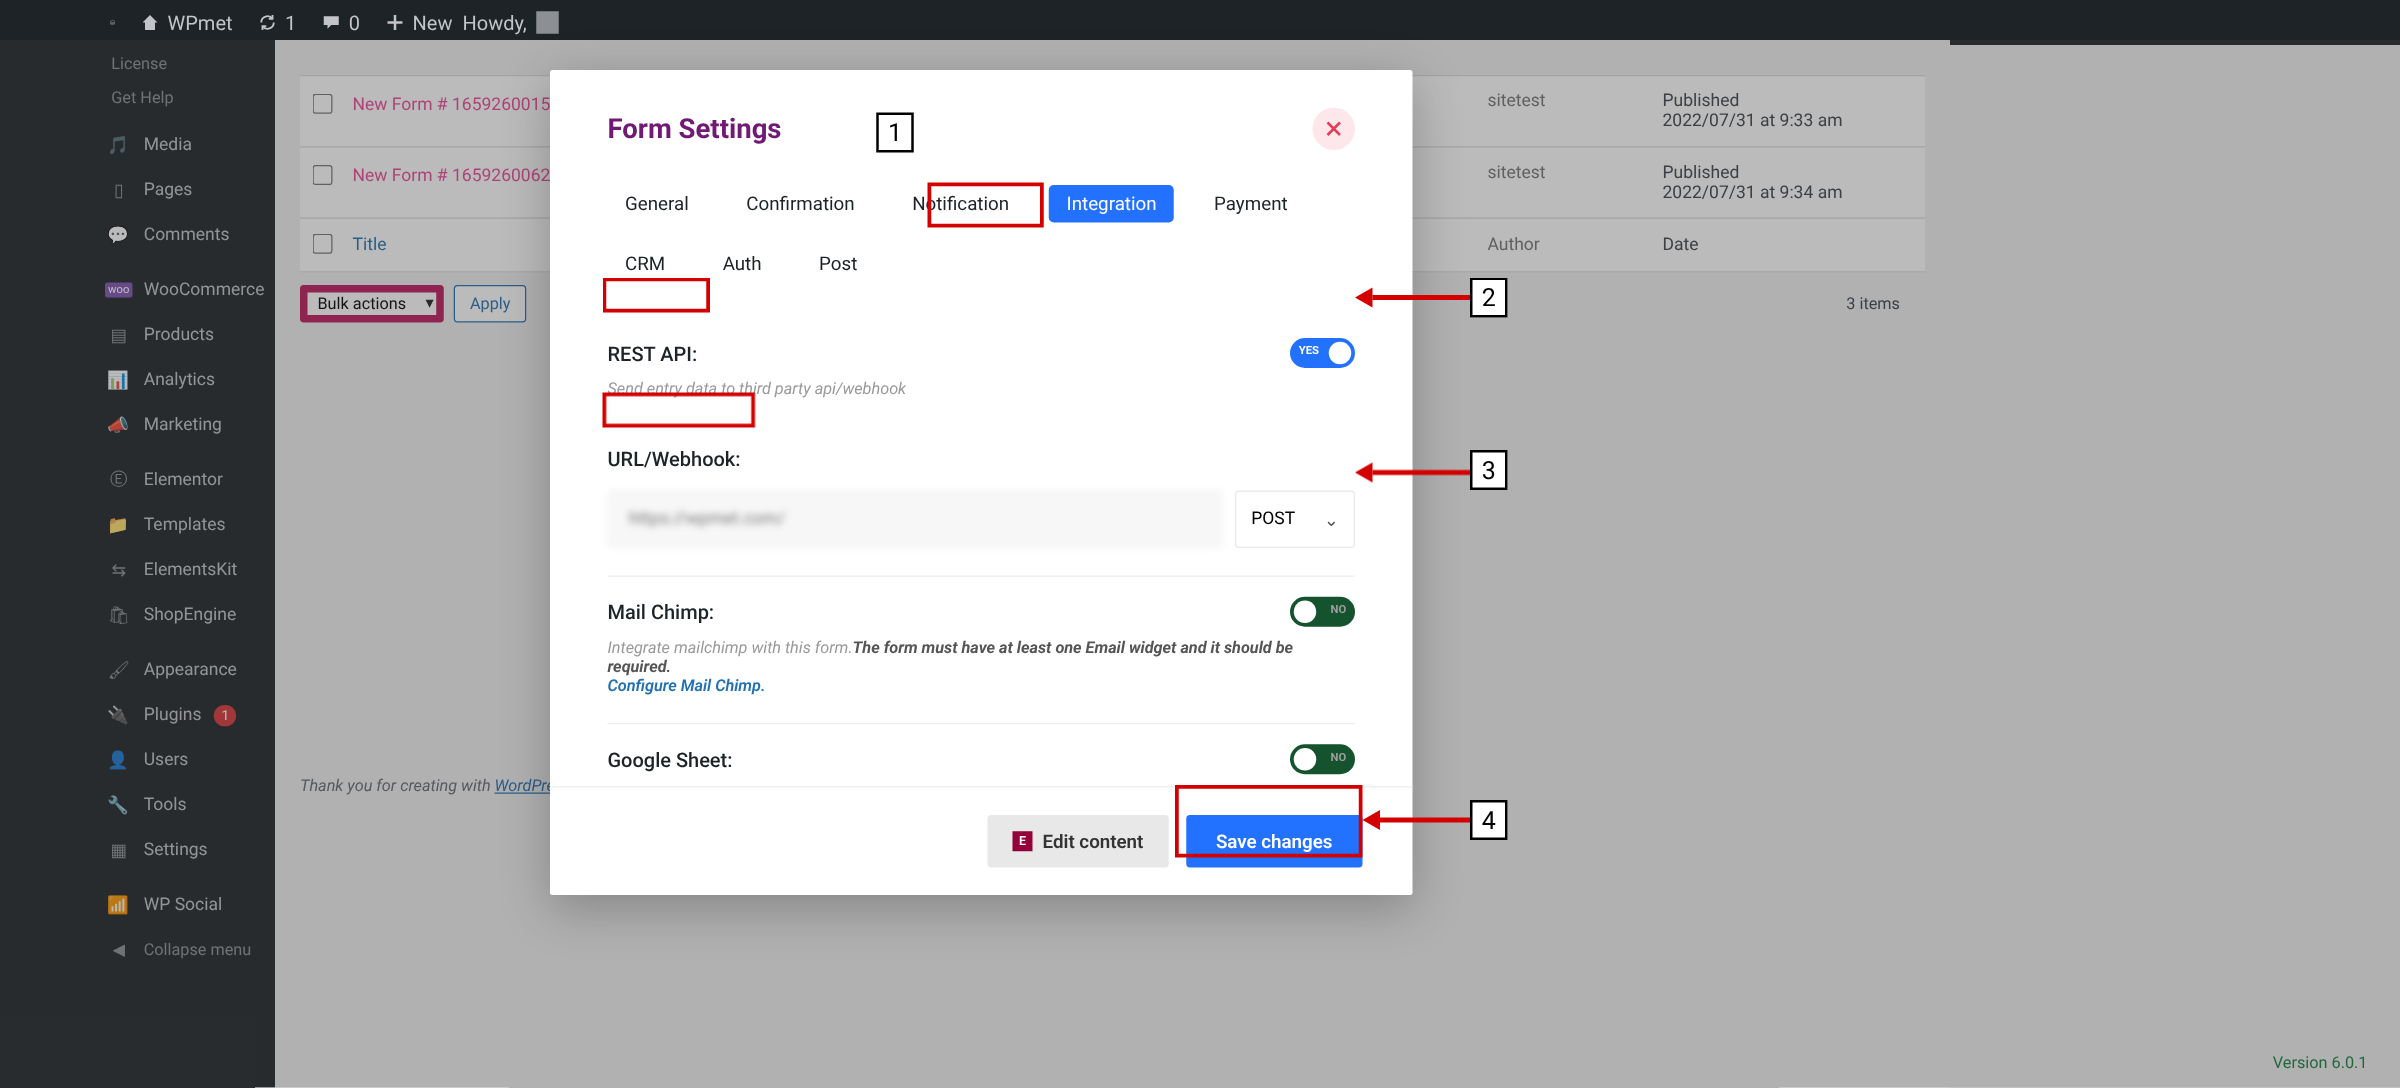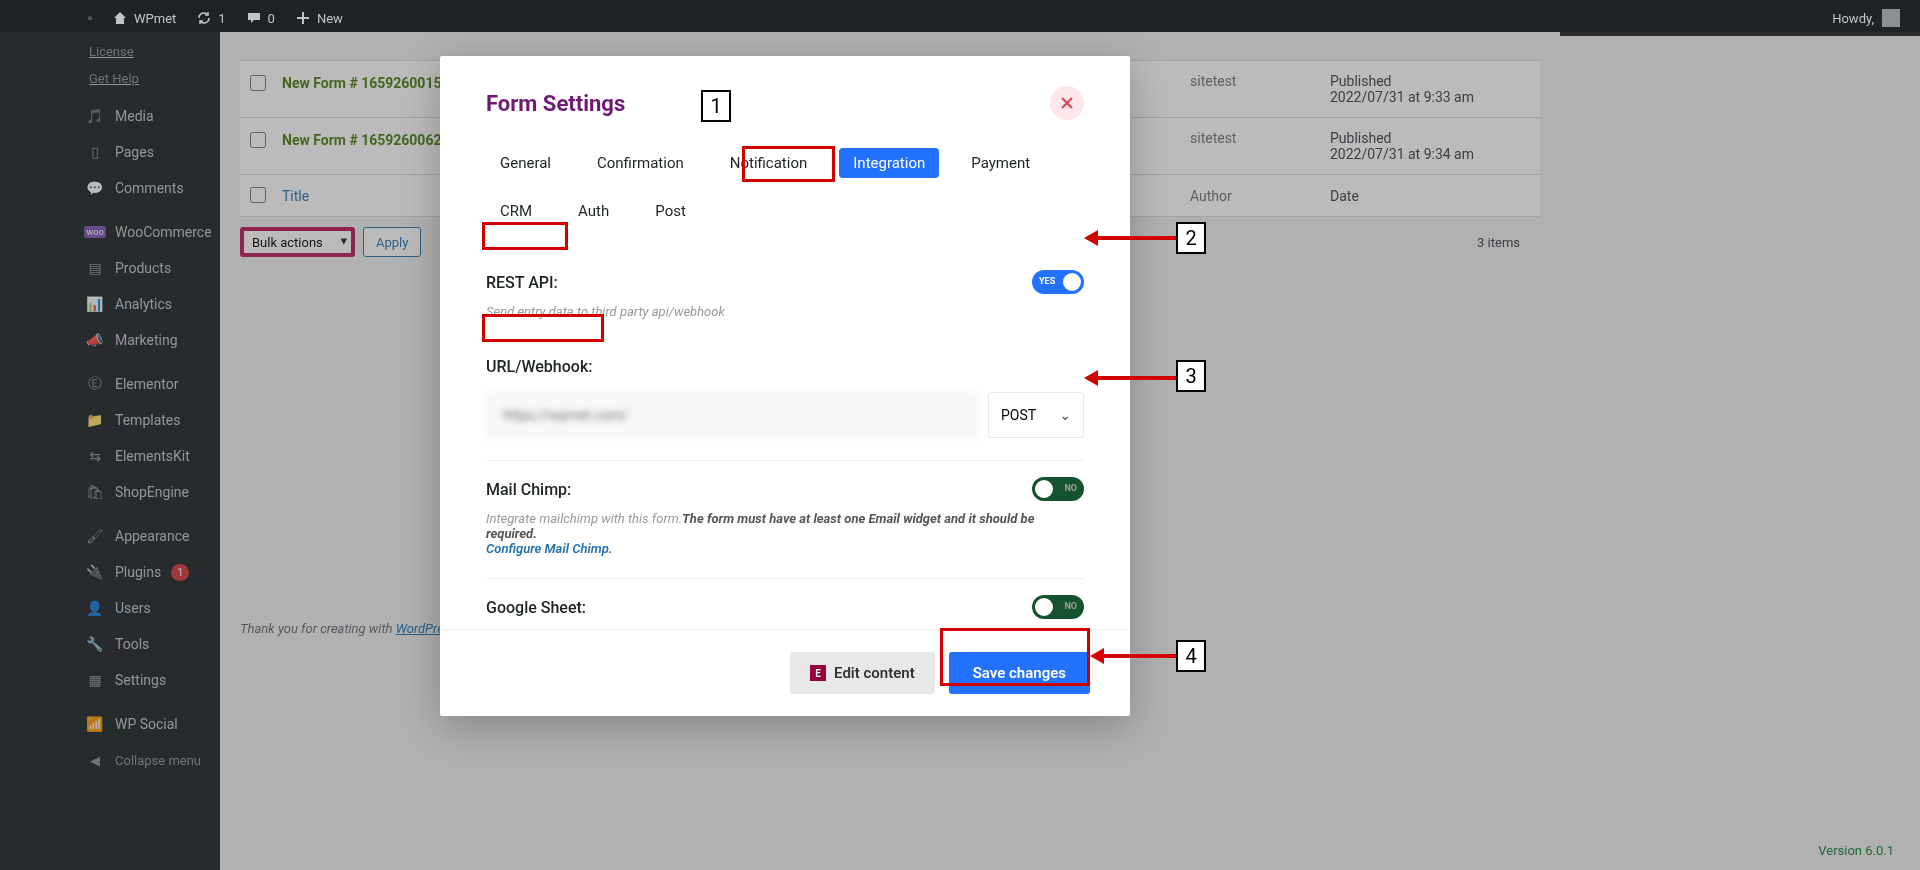--- a/index.html
+++ b/index.html
@@ -1,49 +1,49 @@
 <!DOCTYPE html>
 <html><head>
 <meta charset="utf-8">
 <style>
 * { margin: 0; padding: 0; box-sizing: border-box; font-family: -apple-system, BlinkMacSystemFont, "Segoe UI", Roboto, sans-serif; }
 body { background: #f0f0f1; width: 1920px; height: 870px; overflow: hidden; position: relative; }
 
 
-.admin-bar { background: #1d2327; height: 36px; display: flex; align-items: center; justify-content: space-between; color: #c3c4c7; font-size: 13px; padding: 0 10px; }
+.admin-bar { background: #1d2327; height: 36px; display: flex; align-items: center; color: #c3c4c7; font-size: 16px; padding: 0 10px; }
 .admin-bar-left { display: flex; align-items: center; gap: 4px; padding-left: 70px; }
 .admin-bar-item { display: flex; align-items: center; gap: 6px; padding: 0 8px; height: 32px; }
 .admin-bar-right { display: flex; align-items: center; gap: 8px; padding-right: 10px; }
 .admin-avatar { width: 18px; height: 18px; background: #8c8f94; }
 .wp-logo { width: 20px; height: 20px; display: inline-flex; align-items: center; justify-content: center; }
 
 
 .sidebar { position: absolute; left: 0; top: 32px; bottom: 0; width: 220px; background: #1d2327; color: #c3c4c7; font-size: 14px; overflow: hidden; }
 .sidebar-block { padding-left: 75px; }
-.sidebar-sub { padding: 6px 0; text-decoration: underline; }
+.sidebar-sub { padding: 6px 0; }
 .sidebar-sub-item { padding: 6px 14px; color: #8c8f94; font-size: 13px; }
 .sidebar-item { display: flex; align-items: center; gap: 10px; padding: 8px 10px; color: #c3c4c7; }
 .sidebar-item .icon { width: 20px; height: 20px; display: inline-flex; align-items: center; justify-content: center; color: #8c8f94; }
 .sidebar-sep { height: 8px; }
 .sidebar-item.collapse { color: #8c8f94; font-size: 13px; }
 .badge-count { background: #d63638; color: #fff; font-size: 11px; border-radius: 9px; padding: 0 6px; line-height: 17px; min-width: 17px; text-align: center; }
 
 
 .main { position: absolute; left: 220px; top: 32px; right: 360px; bottom: 0; padding: 0 20px; background: #f0f0f1; }
 .list-row { display: flex; align-items: flex-start; border-top: 1px solid #dcdcde; padding: 12px 10px; background: #fff; }
 .list-row:last-of-type { border-bottom: 1px solid #dcdcde; }
 .row-cb { width: 32px; padding-top: 2px; }
 .row-title-col { flex: 1; }
-.row-title { color: #4d7c0f; font-size: 14px; font-weight: 700; }
+.row-title { color: #ec4899; font-size: 14px; font-weight: 400; }
 .row-title-suffix { color: #3c434a; font-weight: 400; }
 .row-author-col { width: 140px; color: #737373; font-size: 14px; }
 .row-date-col { width: 200px; color: #3c434a; font-size: 14px; }
 .table-head { display: flex; align-items: center; border-top: 1px solid #dcdcde; border-bottom: 1px solid #dcdcde; padding: 10px; background: #fff; font-weight: 400; color: #2271b1; font-size: 14px; }
 .bulk-row { display: flex; align-items: center; gap: 8px; padding: 10px 0; }
-.bulk-select { width: 115px; height: 30px; border: 4px solid #be185d; border-radius: 3px; padding: 0 24px 0 8px; font-size: 13px; background: #fff; appearance: none; position: relative; }
+.bulk-select { width: 115px; height: 30px; border: 6px solid #be185d; border-radius: 3px; padding: 0 24px 0 8px; font-size: 13px; background: #fff; appearance: none; position: relative; }
 .select-wrap { position: relative; display: inline-block; }
 .select-wrap::after { content: '▾'; position: absolute; right: 8px; top: 6px; pointer-events: none; color: #1d2327; font-size: 13px; }
 .apply-btn { border: 1px solid #2271b1; background: #fff; color: #2271b1; padding: 4px 12px; border-radius: 3px; font-size: 13px; height: 30px; }
 .items-count { position: absolute; right: 20px; color: #3c434a; font-size: 13px; }
 .footer-text { color: #646970; font-size: 13px; font-style: italic; padding-top: 24px; }
 .footer-link { color: #2271b1; font-style: italic; text-decoration: underline; }
 .version-text { position: absolute; right: 26px; bottom: 12px; color: #15803d; font-size: 13px; }
 
 
 .dim { position: absolute; left: 0; top: 32px; right: 0; bottom: 0; background: rgba(60,60,60,0.35); pointer-events: none; }

